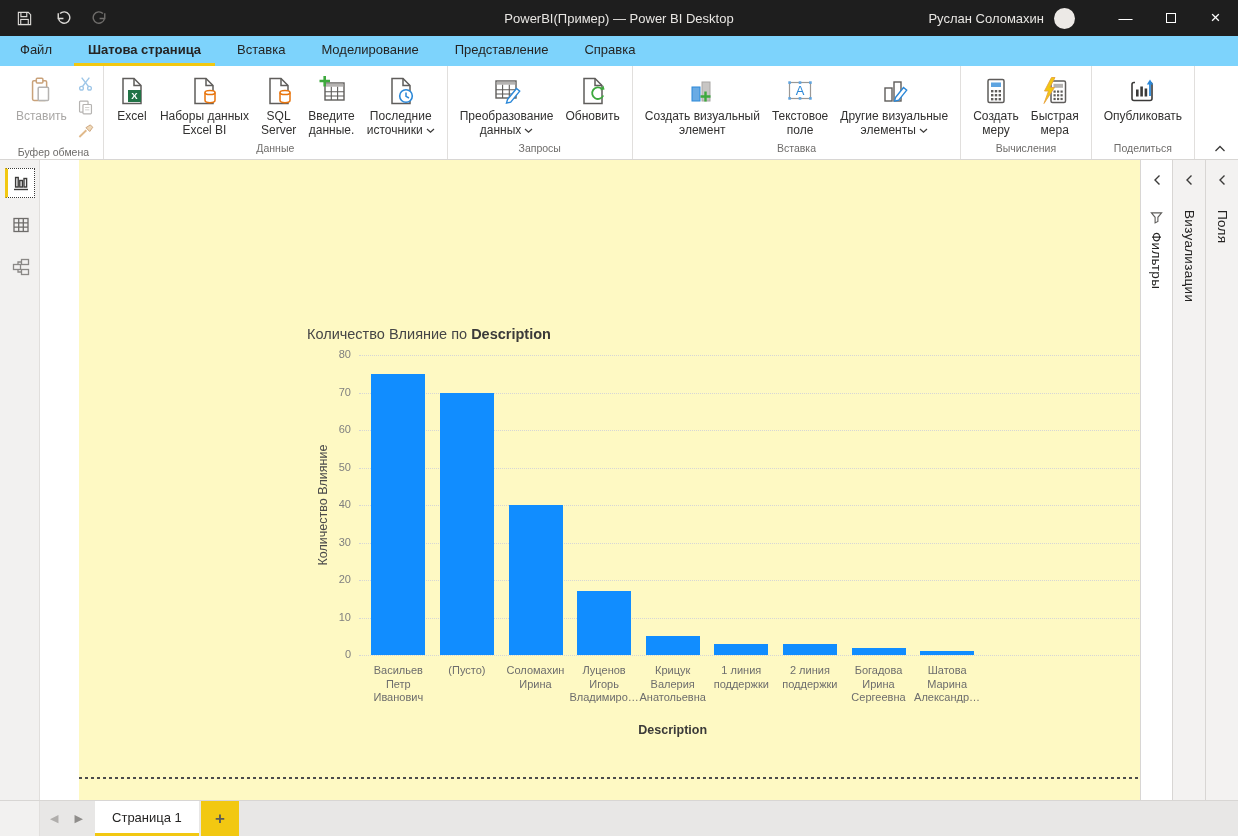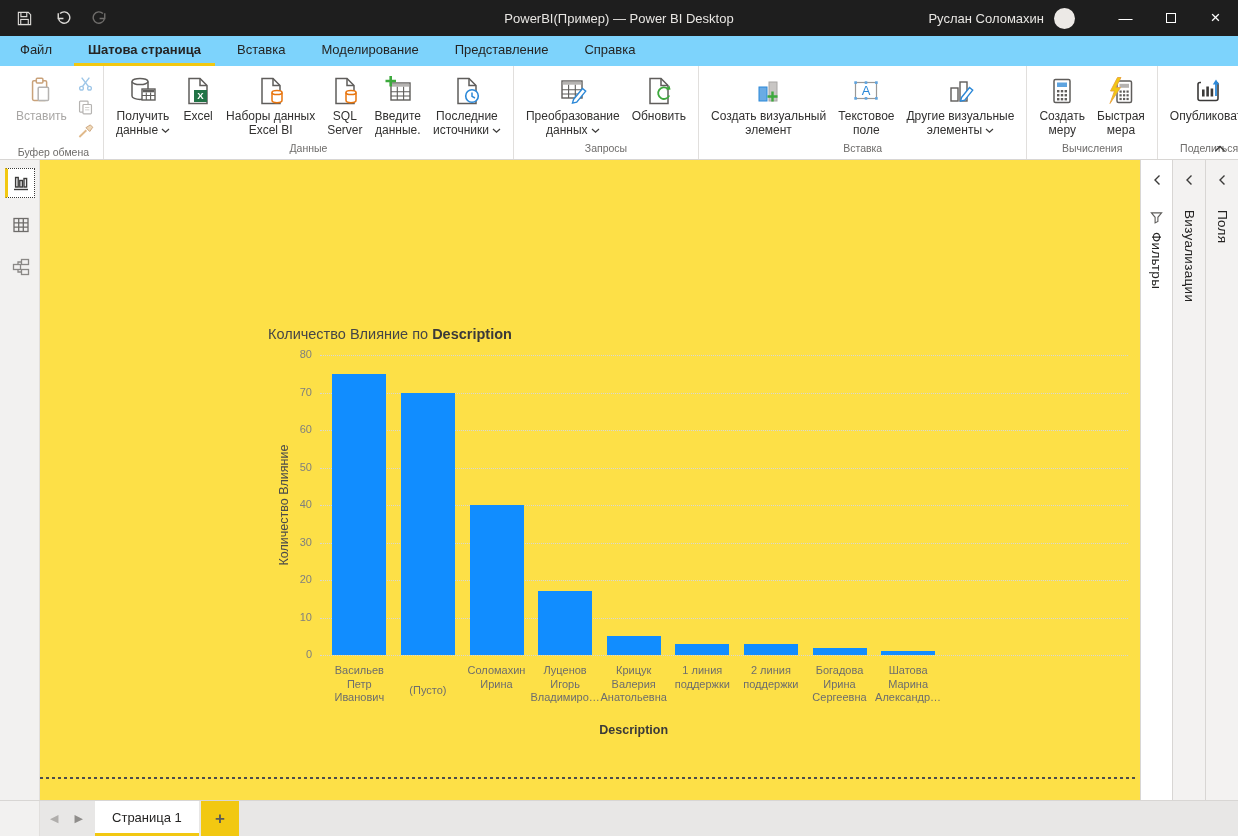--- a/index.html
+++ b/index.html
@@ -36,21 +36,21 @@
   .chev-dn { display:inline-block; margin-left:3px; }
   .small-col { display:flex; flex-direction:column; gap:3px; padding-top:4px; margin-left:2px; }
   .small-btn { width:22px; height:21px; display:flex; align-items:center; justify-content:center; cursor:pointer; border-radius:2px; }
   .rib-collapse { position:absolute; right:10px; bottom:4px; width:16px; height:12px; display:flex; align-items:center; justify-content:center; cursor:pointer; }
 
   
   .main { flex:1; display:flex; min-height:0; }
   .view-sidebar { width:40px; background:#f2f1f0; border-right:1px solid #e1dfdd; display:flex; flex-direction:column; align-items:center; padding-top:8px; gap:12px; }
   .vs-item { width:30px; height:30px; display:flex; align-items:center; justify-content:center; cursor:pointer; border:1px dotted transparent; border-left:3px solid transparent; }
   .vs-item.active { border:1px dotted #3b3a39; border-left:3px solid #f2c811; background:#fff; }
-  .canvas { flex:1; background:#fde047; position:relative; overflow:hidden; }
+  .canvas { flex:1; background:#fef9c3; position:relative; overflow:hidden;margin-left:39px; }
   .page-edge { position:absolute; left:0; right:2px; top:617px; height:2px;
     background-image:repeating-linear-gradient(90deg,#4c4c4c 0 3px,transparent 3px 6px); }
 
   
   .panes { display:flex; }
   .pane { width:33px; border-left:1px solid #d8d6d4; background:#f3f2f1; display:flex; flex-direction:column; align-items:center; padding-top:12px; }
   .pane.white { background:#fff; width:32px; }
   .pane-chevron { width:16px; height:16px; display:flex; align-items:center; justify-content:center; cursor:pointer; margin-bottom:22px; }
   .pane-label { writing-mode:vertical-rl; font-size:13.5px; color:#252423; letter-spacing:0.3px; }
   .funnel-wrap { margin-bottom:4px; }
@@ -172,39 +172,20 @@
                     <path d="M2.8 16.5 L11 8.5" stroke="#e0b98a" stroke-width="2.2" fill="none"></path>
                     <path d="M10.5 5.5 l4.5 4.5 3.5-5 -2.8-2.8 z" fill="#f0d9b8" stroke="#c9a27a" stroke-width="1.1"></path>
                   </svg></span>
               </span>
             </div>
           </div>
           <div class="rib-group-label">Буфер обмена</div>
         </div>
         <div class="rib-group">
           <div class="rib-row">
-            <div class="rib-btn">
-              <span class="rib-icon">
-                <svg viewBox="0 0 32 32" width="32" height="32">
-                  <g fill="#fff" stroke="#5f5d5b" stroke-width="1.5">
-                    <path d="M5 6.5 v14.5 c0 1.9 3.6 3.4 8 3.4 s8-1.5 8-3.4 v-14.5"></path>
-                    <ellipse cx="13" cy="6.5" rx="8" ry="3.1"></ellipse>
-                  </g>
-                  <rect x="15" y="14" width="13" height="11" fill="#fff" stroke="#5f5d5b" stroke-width="1.4"></rect>
-                  <rect x="15.7" y="14.7" width="11.6" height="2.6" fill="#5f5d5b"></rect>
-                  <path d="M15 20.5 h13 M19.3 17.4 v7.6 M23.6 17.4 v7.6" stroke="#5f5d5b" stroke-width="1.1"></path>
-                </svg>
-              </span>
-              <div class="rib-label">
-                <div>Получить</div>
-                <div>данные<span class="chev-dn"><svg width="9" height="6" viewBox="0 0 9 6">
-                      <path d="M1 1 l3.5 3.3 L8 1" fill="none" stroke="#3b3a39" stroke-width="1.2"></path>
-                    </svg></span></div>
-              </div>
-            </div>
             <div class="rib-btn">
               <span class="rib-icon">
                 <svg viewBox="0 0 32 32" width="32" height="32">
                   <path d="M7 3.5 h11 l7 7 V28.5 H7 z" fill="#fff" stroke="#5f5d5b" stroke-width="1.5"></path>
                   <path d="M18 3.5 v7 h7" fill="none" stroke="#5f5d5b" stroke-width="1.5"></path>
                   <rect x="12" y="15" width="13" height="12" fill="#217346"></rect>
                   <text x="18.5" y="24.3" font-size="9.5" font-weight="bold" fill="#fff" text-anchor="middle" font-family="sans-serif">X</text>
                 </svg>
               </span>
               <div class="rib-label">
@@ -497,21 +478,21 @@
           <div class="ytick" style="top: 59.5px;">70</div>
           <div class="gridline" style="left: 52px; top: 29px; width: 808px;"></div>
           <div class="ytick" style="top: 22px;">80</div>
           <div class="bar" style="left: 64.3px; top: 47.75px; width: 54px; height: 281.25px; background: rgb(17, 141, 255);"></div>
           <div class="xlab" style="left: 51px; top: 338px; width: 80.6px;">
             <div>Васильев</div>
             <div>Петр</div>
             <div>Иванович</div>
           </div>
           <div class="bar" style="left: 132.9px; top: 66.5px; width: 54px; height: 262.5px; background: rgb(17, 141, 255);"></div>
-          <div class="xlab" style="left: 119.6px; top: 358px; width: 80.6px;">
+          <div class="xlab" style="left: 119.6px; top: 338px; width: 80.6px;">
             <div>(Пусто)</div>
           </div>
           <div class="bar" style="left: 201.5px; top: 179px; width: 54px; height: 150px; background: rgb(17, 141, 255);"></div>
           <div class="xlab" style="left: 188.2px; top: 338px; width: 80.6px;">
             <div>Соломахин</div>
             <div>Ирина</div>
           </div>
           <div class="bar" style="left: 270.1px; top: 265.25px; width: 54px; height: 63.75px; background: rgb(17, 141, 255);"></div>
           <div class="xlab" style="left: 256.8px; top: 338px; width: 80.6px;">
             <div>Луценов</div>

